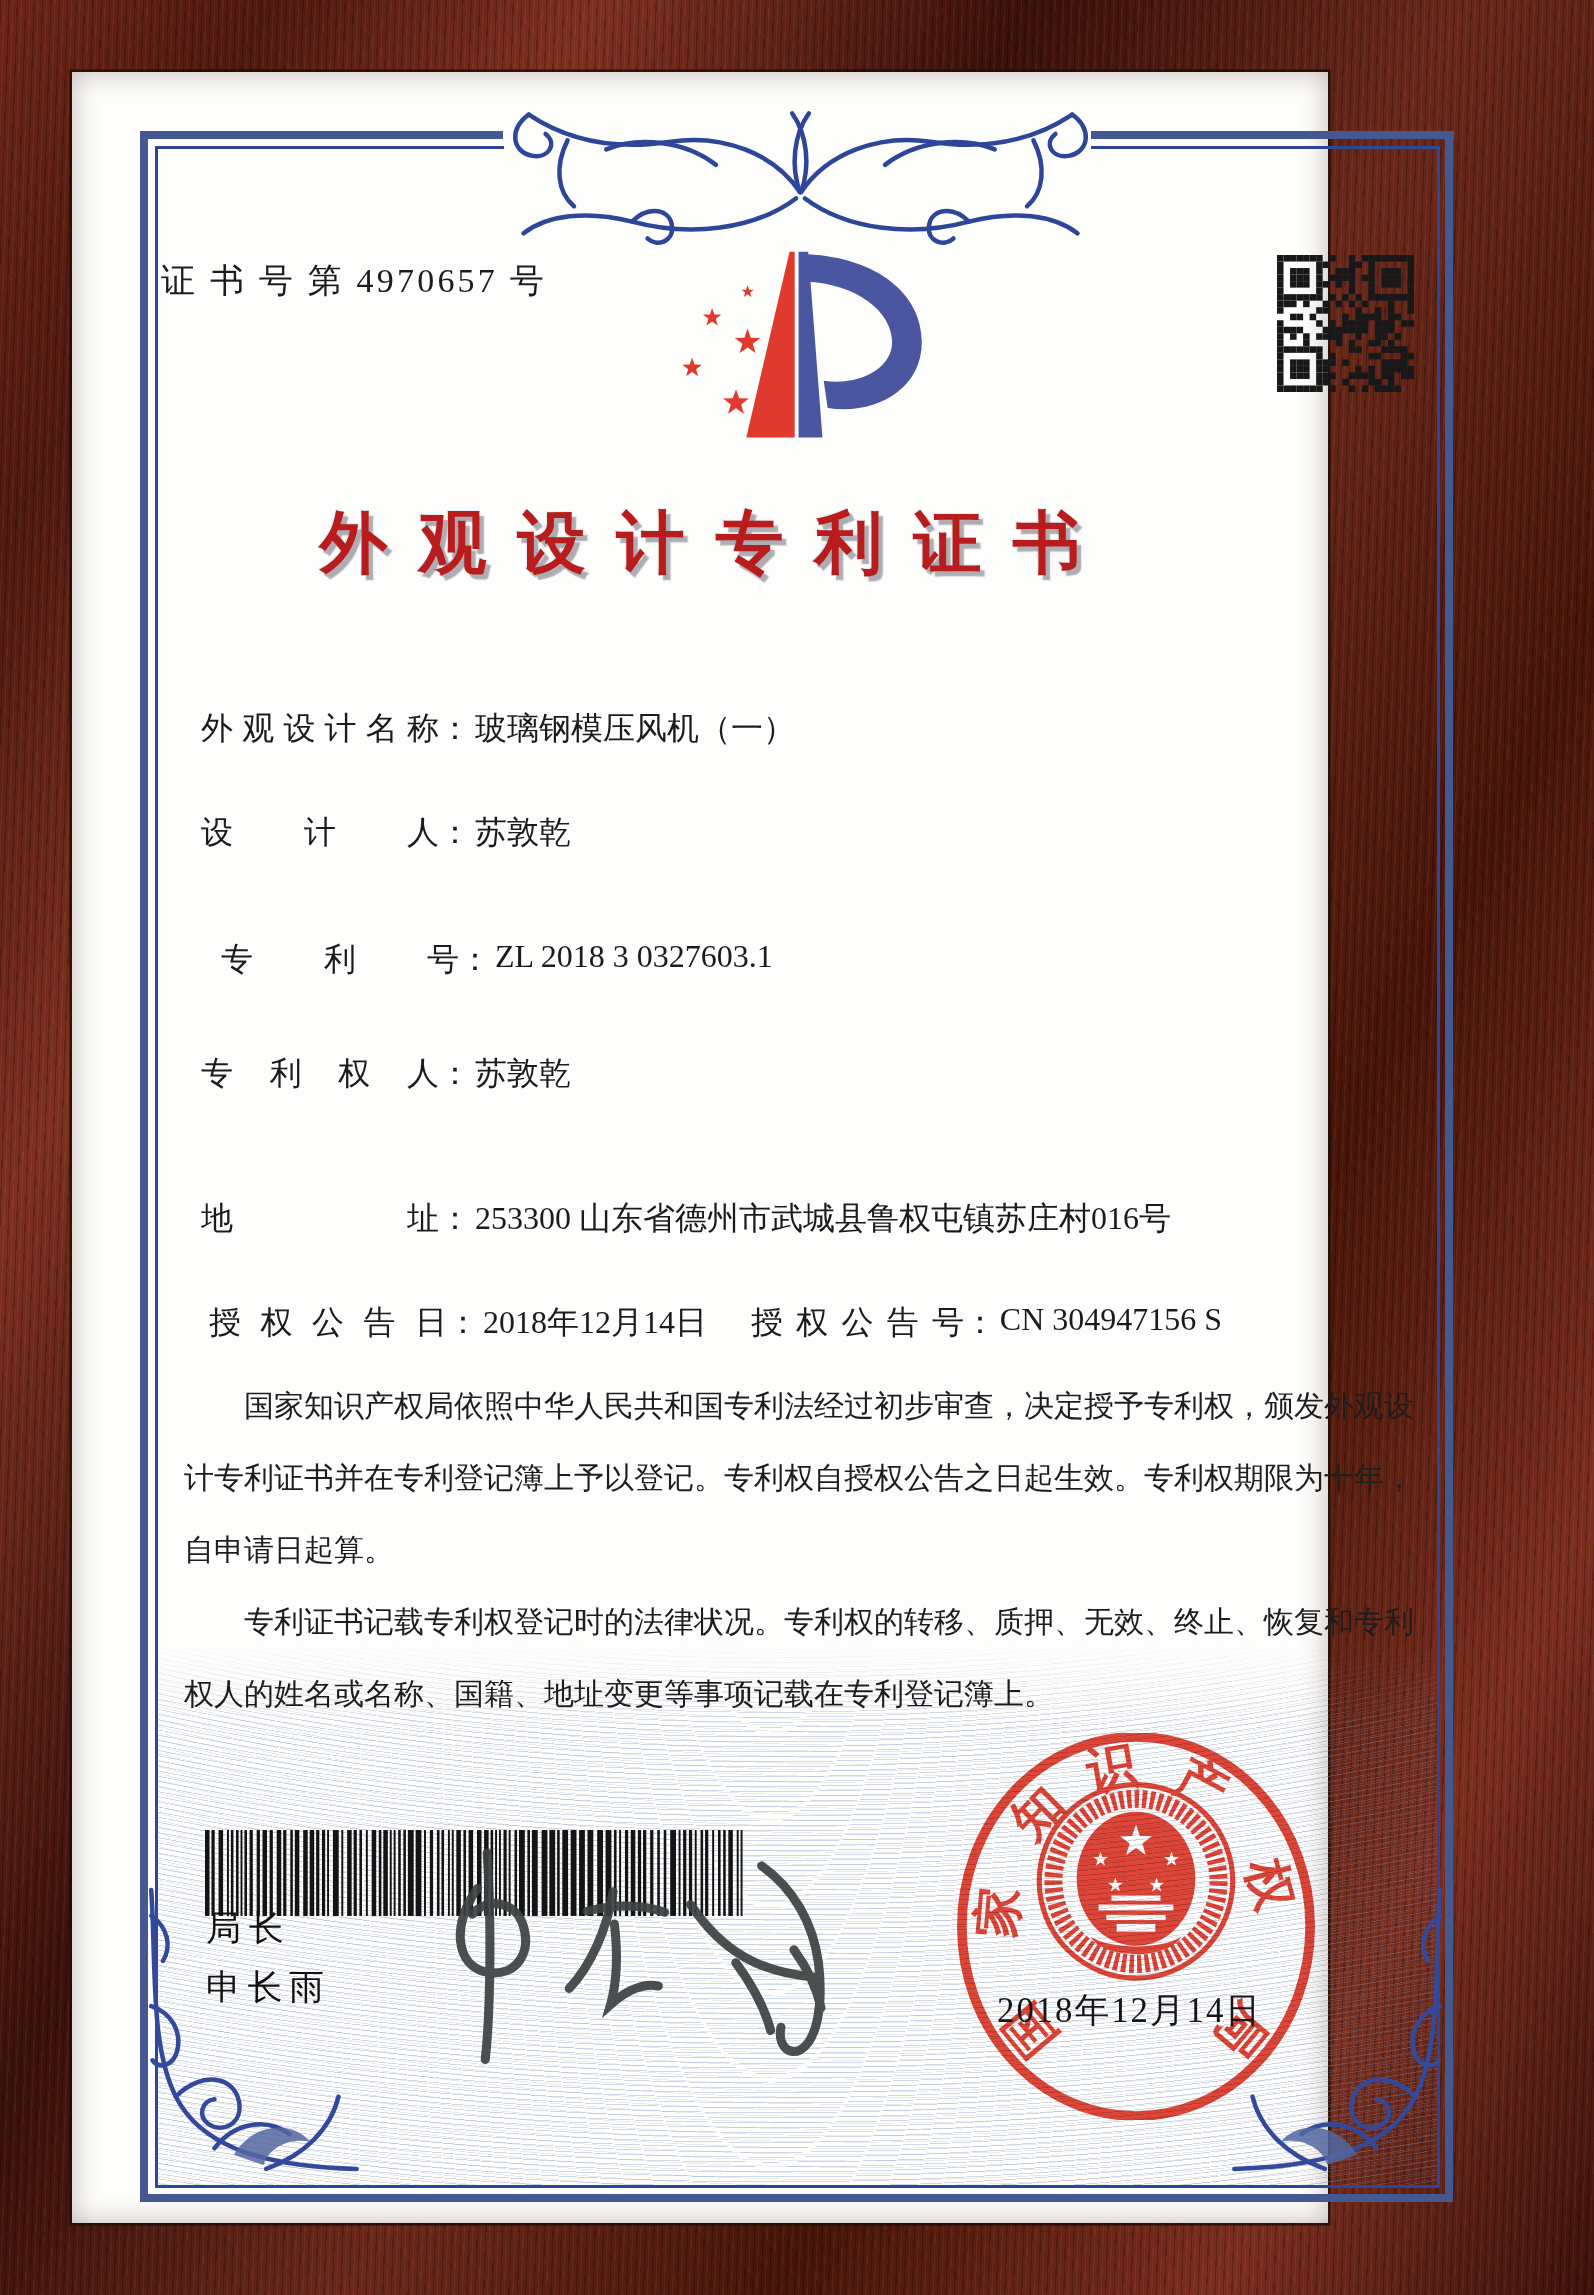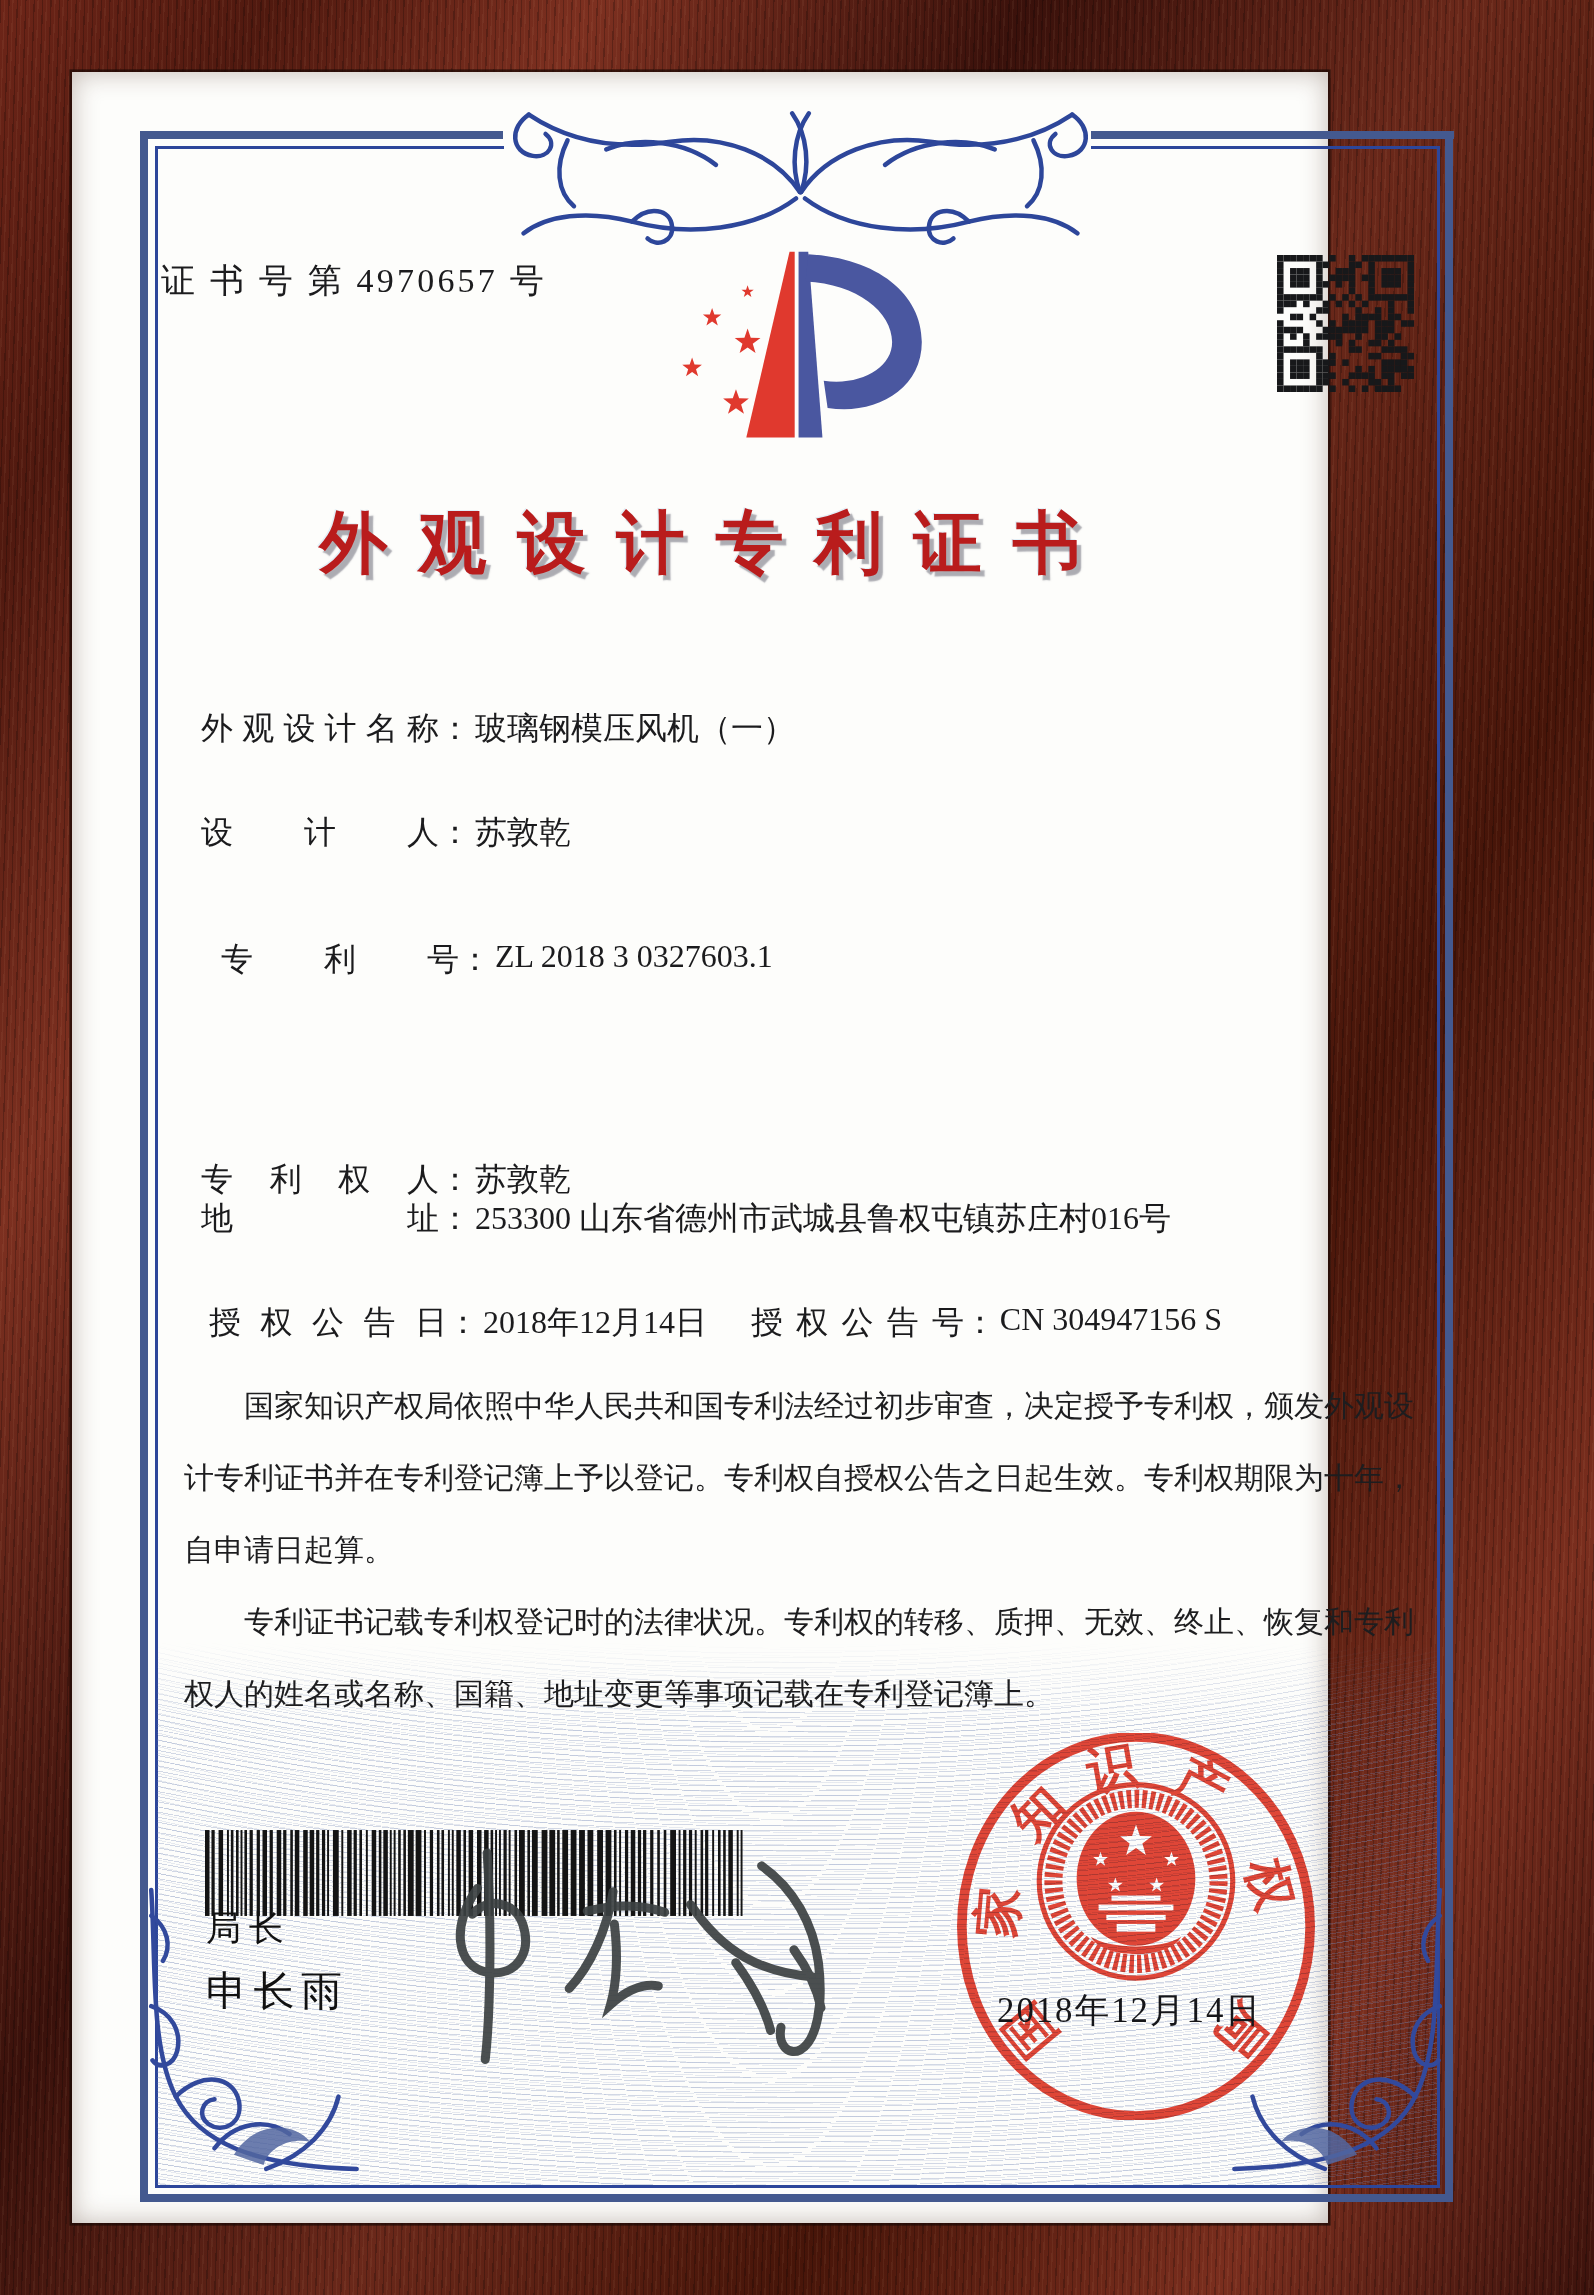--- a/index.html
+++ b/index.html
@@ -29,21 +29,21 @@
   .frow{position:absolute;left:129px;width:1279px;font-size:32px;color:#1b1b1d;white-space:nowrap;}
   .flabel{display:inline-block;width:238px;text-align:justify;text-align-last:justify;vertical-align:top;}
   .flabel2{display:inline-block;width:213px;text-align:justify;text-align-last:justify;vertical-align:top;}
   .colon{display:inline-block;vertical-align:top;}
   .fvalue{display:inline-block;vertical-align:top;margin-left:3.9px;}
   .pair2{display:inline-block;margin-left:44px;}
   .paras{position:absolute;left:112px;top:1298px;width:1230px;font-size:30px;line-height:72px;color:#1d1d1f;text-align:justify;}
   .paras p{margin:0;text-indent:2em;}
   .barcode{position:absolute;left:133px;top:1758px;width:544px;height:86px;}
   .signer-title{position:absolute;left:134px;top:1833px;font-size:35px;letter-spacing:7.7px;color:#111;}
-  .signer-name{position:absolute;left:134px;top:1892px;font-size:41px;letter-spacing:6.5px;color:#111;}
+  .signer-name{position:absolute;left:134px;top:1892px;font-size:35px;letter-spacing:6.5px;color:#111;}
   .signature{position:absolute;left:328px;top:1755px;}
   .sealsvg{position:absolute;left:883px;top:1661px;mix-blend-mode:multiply;}
   .seal-char{font-size:78px;font-weight:700;fill:#e14638;font-family:"Liberation Serif","DejaVu Serif",serif;}
   .seal-date{font-size:54px;fill:#17171a;letter-spacing:3px;font-family:"Liberation Serif","DejaVu Serif",serif;}
   .footer{position:absolute;left:0;top:2065px;width:1347px;text-align:center;font-size:28px;letter-spacing:3.9px;color:#1b1b1d;}
   .orn{position:absolute;}
   svg{display:block;}
 </style>
 </head>
 <body>
@@ -364,21 +364,21 @@
 
     <div class="frow" style="top:635px;">
       <span class="flabel">外观设计名称</span><span class="colon">：</span><span class="fvalue">玻璃钢模压风机（一）</span>
     </div>
     <div class="frow" style="top:739px;">
       <span class="flabel">设计人</span><span class="colon">：</span><span class="fvalue">苏敦乾</span>
     </div>
     <div class="frow" style="top:866px;margin-left:20px;">
       <span class="flabel">专利号</span><span class="colon">：</span><span class="fvalue">ZL 2018 3 0327603.1</span>
     </div>
-    <div class="frow" style="top:1086px;">
+    <div class="frow" style="top:980px;">
       <span class="flabel">专利权人</span><span class="colon">：</span><span class="fvalue">苏敦乾</span>
     </div>
     <div class="frow" style="top:1125px;">
       <span class="flabel">地址</span><span class="colon">：</span><span class="fvalue">253300 山东省德州市武城县鲁权屯镇苏庄村016号</span>
     </div>
 
     <div class="frow" style="top:1229px;margin-left:8px;">
       <span class="flabel">授权公告日</span><span class="colon">：</span><span class="fvalue">2018年12月14日</span><span class="pair2"><span class="flabel2">授权公告号</span><span class="colon">：</span><span class="fvalue">CN 304947156 S</span></span>
     </div>
 

